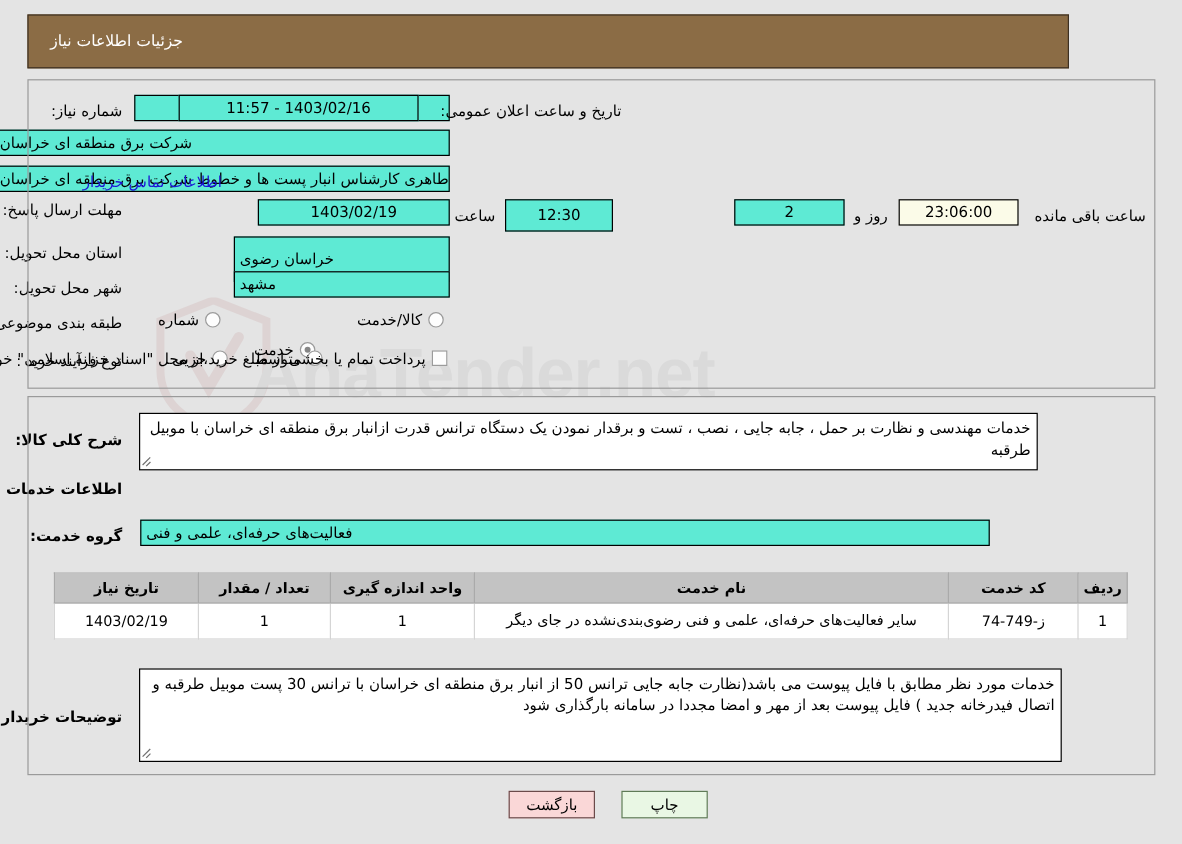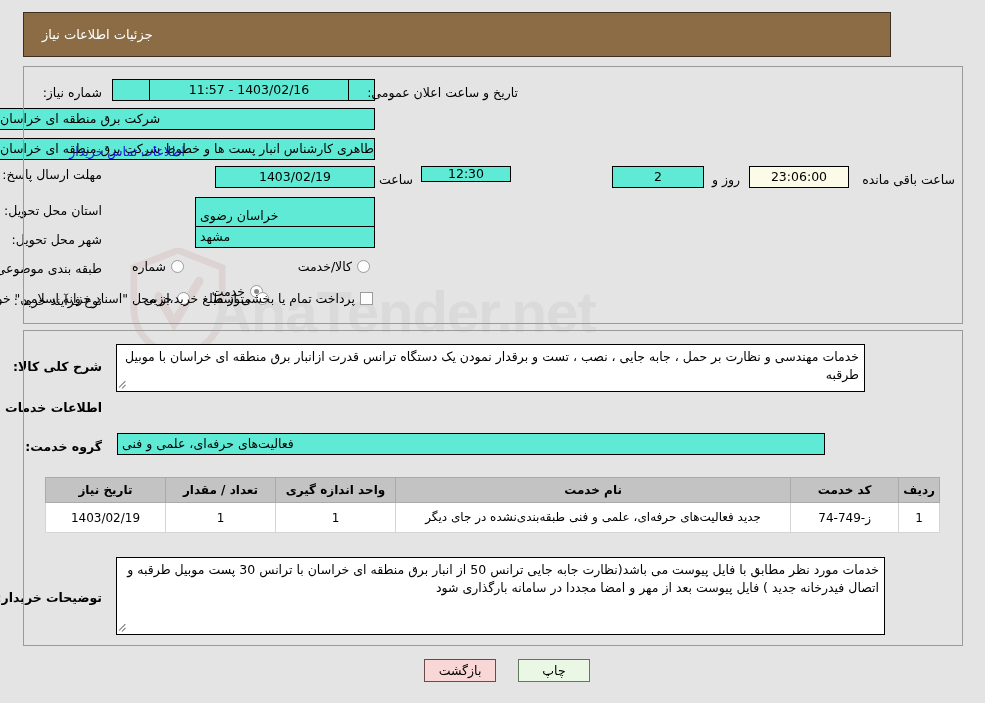--- a/index.html
+++ b/index.html
@@ -247,21 +247,21 @@
 <div class="lbl" style="right:883px; top:114px;">نام دستگاه خریدار:</div>
 <div class="box rgt" style="right:610px; top:108px; width:380px; height:22px;">شرکت برق منطقه ای خراسان</div>
 
 <div class="lbl" style="right:883px; top:144px;">ایجاد کننده درخواست:</div>
 <div class="box rgt" style="right:610px; top:138px; width:380px; height:22px;">حسین طاهری کارشناس انبار پست ها و خطوط شرکت برق منطقه ای خراسان</div>
 <div class="link" style="right:800px; top:144px; left:auto;">اطلاعات تماس خریدار</div>
 
 <div class="lbl" style="right:883px; top:166px; width:96px; text-align:right; line-height:17px;">مهلت ارسال پاسخ: تا تاریخ:</div>
 <div class="box num" style="right:610px; top:166px; width:160px; height:22px;">1403/02/19</div>
 <div class="lbl" style="right:572px; top:172px;">ساعت</div>
-<div class="box num" style="right:474px; top:166px; width:90px; height:16px;">12:30</div>
+<div class="box num" style="right:474px; top:166px; width:90px; height:27px;">12:30</div>
 <div class="box num" style="right:281px; top:166px; width:92px; height:22px;">2</div>
 <div class="lbl" style="right:245px; top:172px;">روز و</div>
 <div class="box num cream" style="right:136px; top:166px; width:100px; height:22px;">23:06:00</div>
 <div class="lbl" style="right:30px; top:172px;">ساعت باقی مانده</div>
 
 <div class="lbl" style="right:883px; top:203px;">استان محل تحویل:</div>
 <div class="box rgt" style="right:610px; top:197px; width:180px; height:38px;">خراسان رضوی</div>
 
 <div class="lbl" style="right:883px; top:232px;">شهر محل تحویل:</div>
 <div class="box rgt" style="right:610px; top:226px; width:180px; height:22px;">مشهد</div>
@@ -316,21 +316,21 @@
         <th>نام خدمت</th>
         <th style="width:120px;">واحد اندازه گیری</th>
         <th style="width:110px;">تعداد / مقدار</th>
         <th style="width:120px;">تاریخ نیاز</th>
       </tr>
     </thead>
     <tbody>
       <tr>
         <td>1</td>
         <td class="ltr">ز-749-74</td>
-        <td class="nm">جدید فعالیت‌های حرفه‌ای، علمی و فنی طبقه‌بندی‌نشده در جای دیگر</td>
+        <td class="nm">سایر فعالیت‌های حرفه‌ای، علمی و فنی رضوی‌بندی‌نشده در جای دیگر</td>
         <td>1</td>
         <td>1</td>
         <td class="ltr">1403/02/19</td>
       </tr>
     </tbody>
   </table>
 </div>
 
 <div class="lbl lbl-b" style="right:883px; top:590px;">توضیحات خریدار:</div>
 <div class="ta" style="right:100px; top:557px; width:769px; height:78px;">

